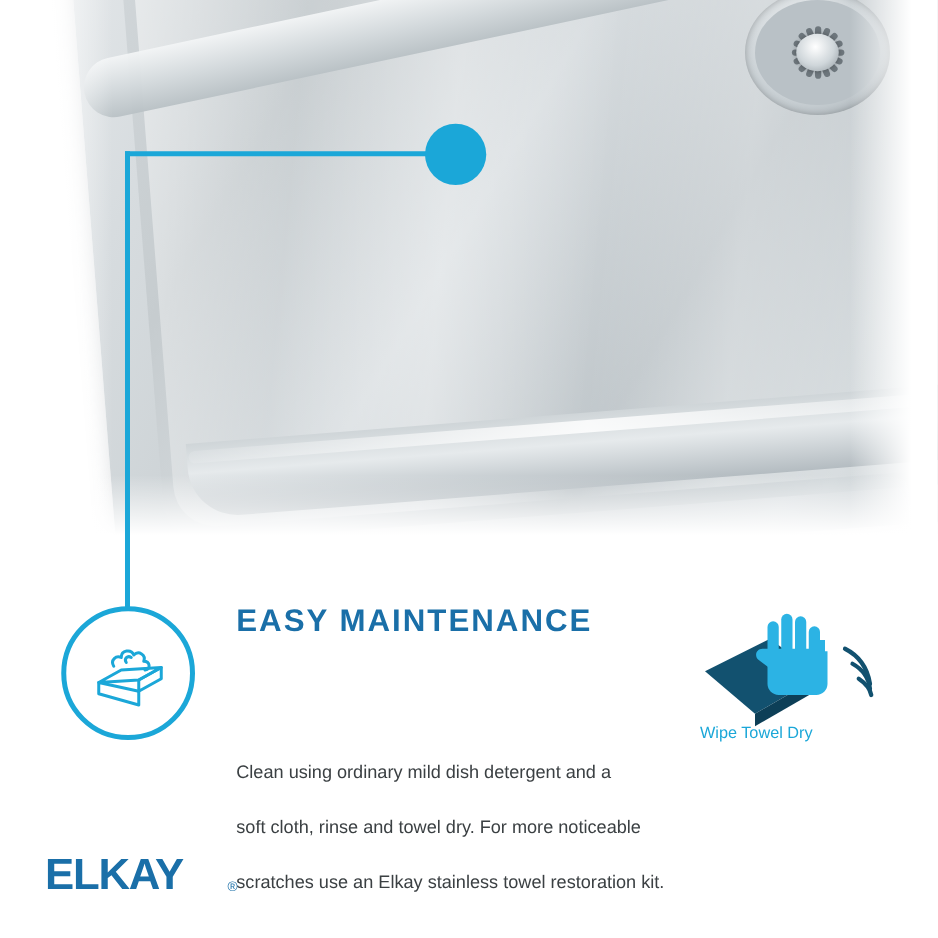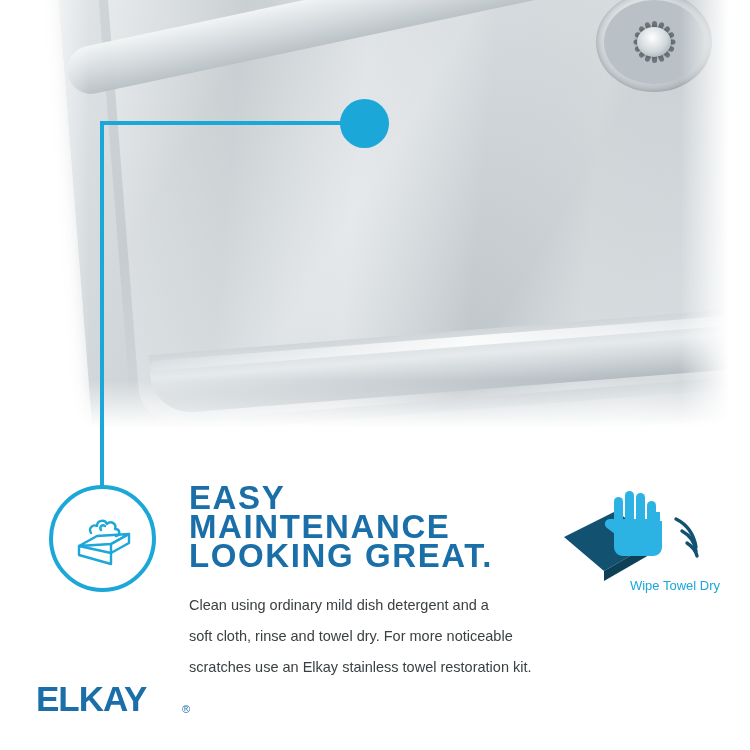--- a/index.html
+++ b/index.html
@@ -208,50 +208,50 @@
   }
 
   
   .headline {
     position: absolute;
     left: 189px;
     top: 483px;
     width: 350px;
     color: #1a6fa8;
     font-weight: bold;
-    font-size: 33px;
+    font-size: 25px;
     line-height: 29px;
     letter-spacing: 1.6px;
   }
   .headline span { display: block; }
   .body-copy {
     position: absolute;
     left: 189px;
     top: 590px;
     width: 375px;
     color: #3b4043;
     font-size: 14.5px;
     line-height: 31px;
   }
-  .body-copy span { display: block; }
+  .body-copy span { display: block; margin-top: 13px; }
 
   
   .towel-wrap {
     position: absolute;
     left: 560px;
     top: 485px;
     width: 160px;
     height: 120px;
   }
   .towel-caption {
     position: absolute;
     left: 560px;
     top: 578px;
     width: 160px;
-    text-align: right;
+    text-align: left;
     color: #1ba7d8;
     font-size: 13px;
   }
 
   
   .logo {
     position: absolute;
     left: 36px;
     top: 682px;
     width: 180px;
@@ -314,21 +314,20 @@
         <path d="M58 64 L76 54 L76 45 L58 55 Z"></path>
         <path d="M26 57 L44 47 L76 45 L58 55 Z"></path>
         <path d="M38 44 c-3 -5 2 -9 6 -7 c0 -6 8 -7 10 -2 c4 -4 10 0 8 5 c5 0 6 6 1 7"></path>
         <path d="M48 41 c-2 -3 1 -6 4 -4"></path>
       </g>
     </svg>
   </div>
 
   <div class="headline">
     <span>EASY MAINTENANCE</span>
-    <span>LOOKING GREAT.</span>
   </div>
 
   <div class="body-copy">
     <span>Clean using ordinary mild dish detergent and a</span>
     <span>soft cloth, rinse and towel dry. For more noticeable</span>
     <span>scratches use an Elkay stainless towel restoration kit.</span>
   </div>
 
   <div class="towel-wrap">
     <svg width="160" height="110" viewBox="0 0 160 110">

